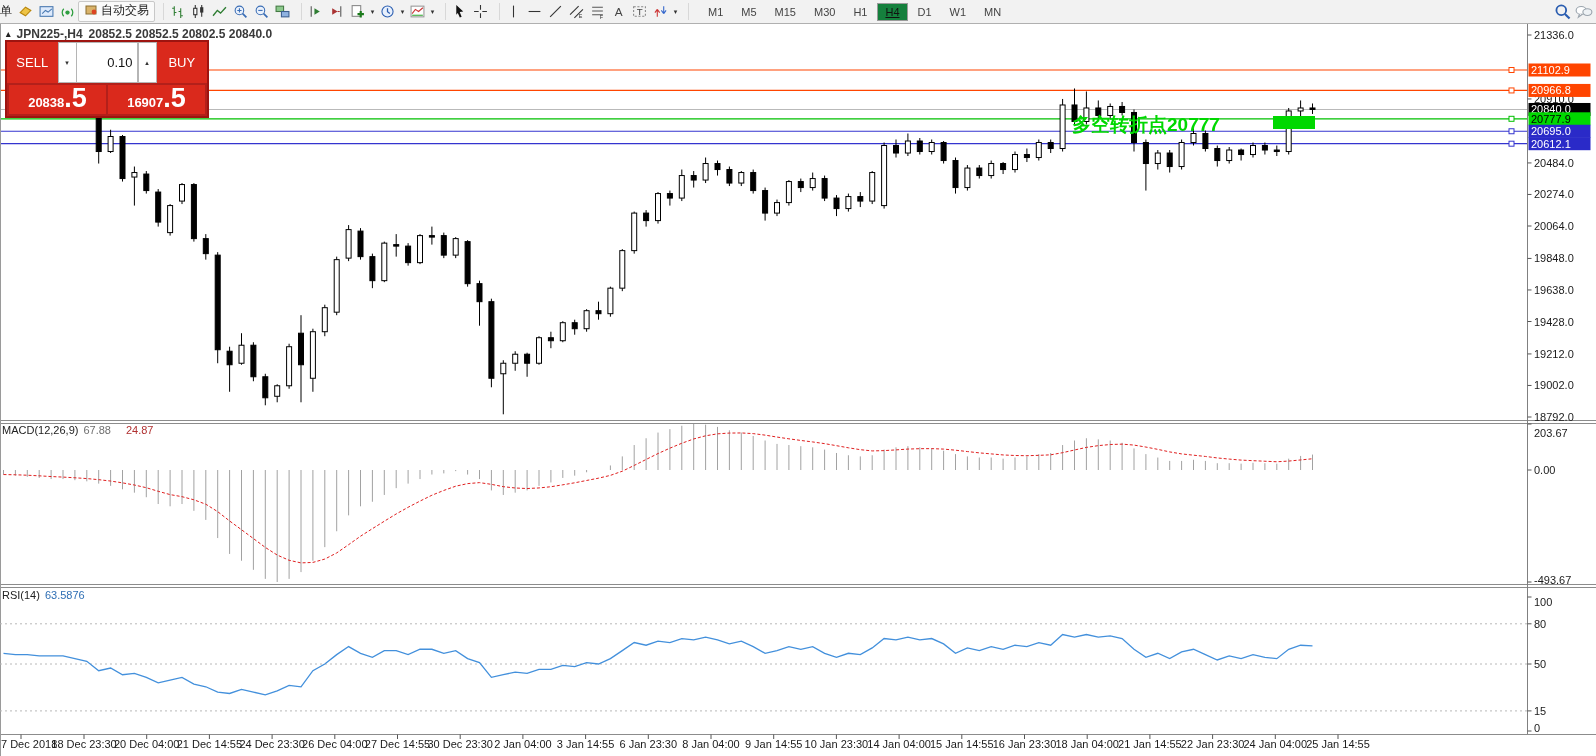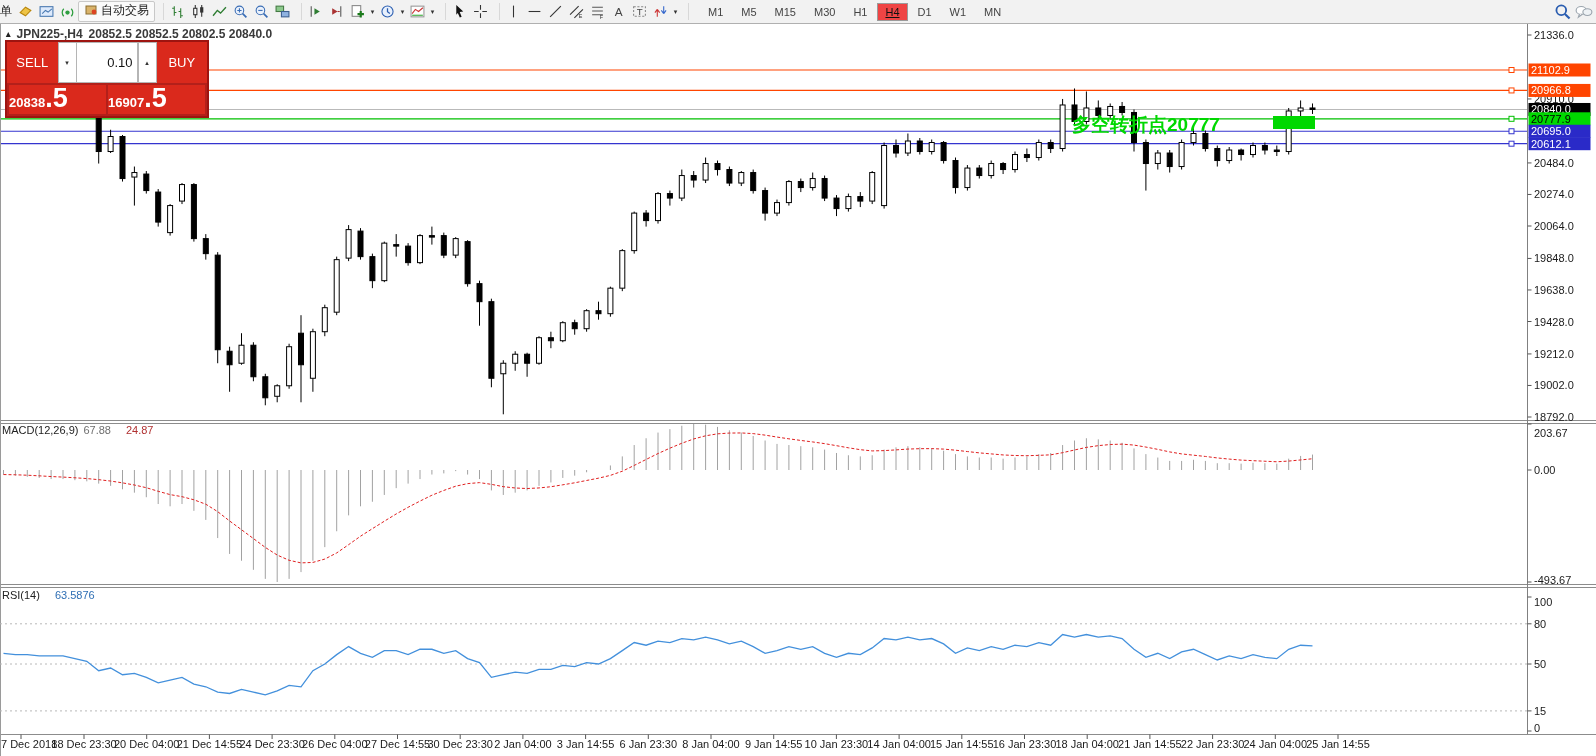--- a/index.html
+++ b/index.html
@@ -9,46 +9,46 @@
   .toolbar{position:absolute;top:0;left:0;width:1596px;height:23px;background:#f2f2f2;
            border-bottom:1px solid #b0b0b0;display:flex;align-items:center;z-index:30;}
   .tb-icon{width:21px;height:19px;display:flex;align-items:center;justify-content:center;flex:0 0 auto;}
   .tb-txt{font-size:12px;color:#222;padding:0 3px 0 0;flex:0 0 auto;}
   .tb-btn{display:flex;align-items:flex-start;gap:3px;height:19px;padding:0 5px;border:1px solid #c8c8c8;
           background:#fafafa;border-radius:2px;font-size:12px;color:#222;flex:0 0 auto;}
   .caret{font-size:7px;color:#333;width:9px;text-align:center;flex:0 0 auto;}
   .sep{width:7px;height:17px;border-right:1px solid #d8d8d8;margin:0 3px 0 1px;flex:0 0 auto;}
   .tf-group{display:flex;align-items:flex-start;gap:2px;margin-left:8px;}
   .tf-btn{font-size:11px;color:#444;padding:2px 7px;border:1px solid transparent;cursor:default;}
-  .tf-btn.active{background:#ef4444;border:1px solid #9b9b9b;color:#111;text-decoration:underline;}
+  .tf-btn.active{background:#15803d;border:1px solid #9b9b9b;color:#111;text-decoration:underline;}
   .tb-right{margin-left:auto;display:flex;align-items:center;margin-right:2px;}
   
   #chart-svg{position:absolute;top:0;left:0;z-index:1;}
   .chart-title{position:absolute;top:27px;left:6px;z-index:10;font-size:12px;font-weight:bold;
                color:#3a3a3a;display:flex;align-items:center;gap:6px;}
   .chart-title .mk{font-size:9px;color:#222;}
   .ind-label{position:absolute;z-index:10;font-size:11px;color:#222;left:2px;}
   .ind-label .v1{color:#6f6f6f;margin-left:5px;margin-top:40px;}
   .ind-label .v2{color:#b03030;margin-left:15px;}
-  .ind-label .vb{color:#2f6fb4;margin-left:15px;}
+  .ind-label .vb{color:#2f6fb4;margin-left:5px;}
   #macd-label{top:424px;}
   #rsi-label{top:589px;}
   
   .trade-panel{position:absolute;top:40px;left:5px;width:200px;z-index:20;border:2px solid #9e1410;
                background:#b3201a;}
   .tp-top{display:flex;align-items:stretch;background:#e5e5e5;height:41px;}
   .tp-sell,.tp-buy{flex:1.1;background:#da291c;color:#fff;border:none;font-size:13px;
                    font-family:inherit;cursor:pointer;}
   .tp-caret{width:19px;background:#fff;border:1px solid #b5b5b5;font-size:7px;color:#333;
             cursor:pointer;padding:0;}
   .tp-vol{width:52px;border:1px solid #b5b5b5;border-left:none;font-size:13px;text-align:right;
           padding:13px 4px;font-family:inherit;color:#111;}
   .tp-prices{display:flex;gap:2px;padding:2px;background:#b3201a;}
   .tp-price{flex:1;background:#da291c;color:#fff;display:flex;align-items:baseline;
-            padding:1px 0 3px;cursor:pointer;}
+            justify-content:center;padding:1px 0 3px;cursor:pointer;}
   .tp-price .main{font-size:13px;font-weight:bold;letter-spacing:0;}
   .tp-price .big{font-size:27px;font-weight:bold;line-height:25px;}
 </style>
 </head>
 <body>
 
 <svg id="chart-svg" width="1596" height="756">
     <rect x="0" y="24" width="1596" height="732" fill="#ffffff"></rect>
     <line x1="0" y1="70.00165094339602" x2="1527" y2="70.00165094339602" stroke="#ff4500" stroke-width="1.2"></line>
     <rect x="1509" y="67.50165094339602" width="5" height="5" fill="#fff" stroke="#ff4500"></rect>

